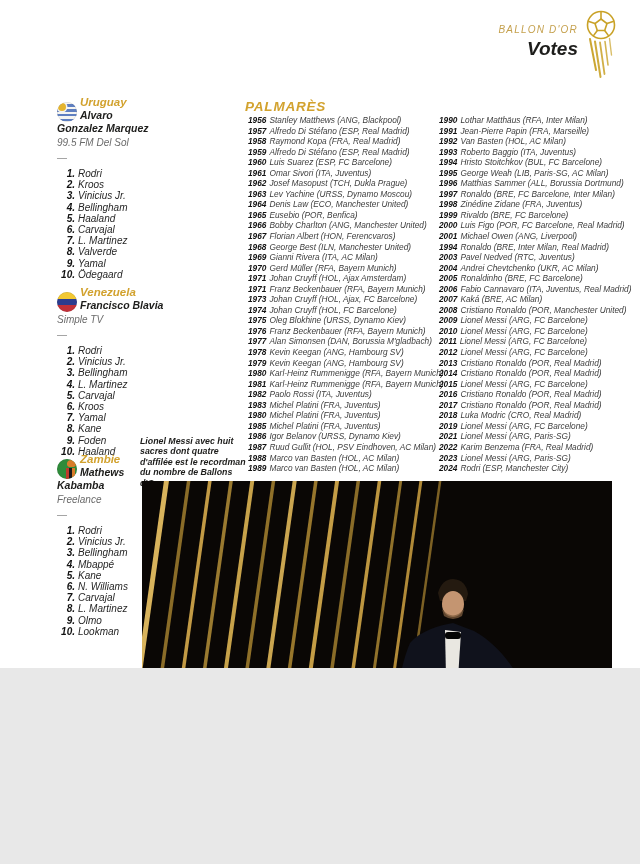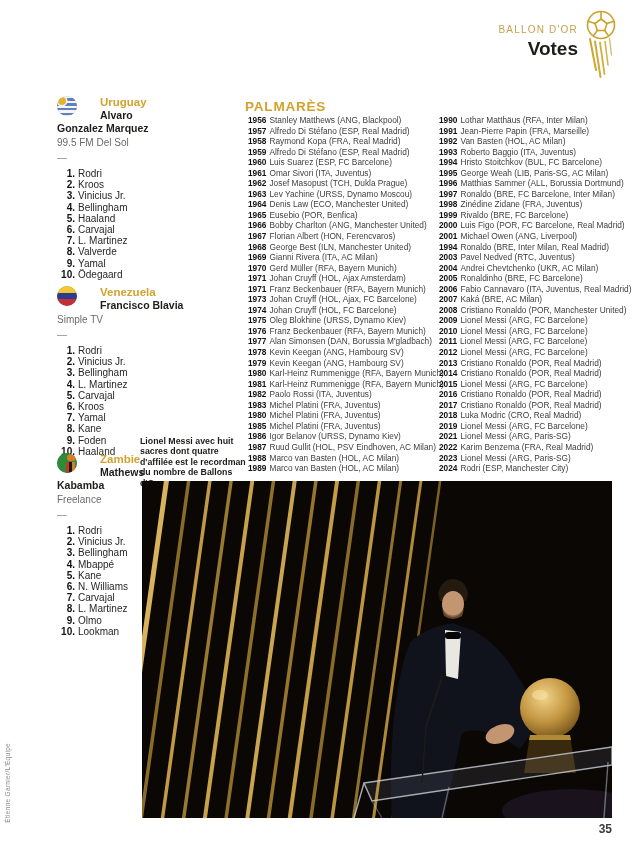--- a/index.html
+++ b/index.html
@@ -1,27 +1,27 @@
 <!DOCTYPE html>
 <html><head>
 <meta charset="utf-8">
 <style>
   html,body{margin:0;padding:0;background:#e8e8e8;}
-  .page{position:relative;width:640px;height:864px;background:#ffffff;margin:0 auto;
-        font-family:"Liberation Sans",sans-serif;overflow:hidden;color:#1d1d1b;}
+  .page{position:relative;width:640px;height:668px;background:#ffffff;margin:0 auto;
+        font-family:"Liberation Sans",sans-serif;overflow:hidden;color:#1d1d1b;font-style:italic;}
 
   
   .brandbox{position:absolute;top:24px;right:62px;text-align:right;}
   .brand-kicker{font-size:10px;font-weight:500;letter-spacing:1.2px;color:#c5a14e;}
   .brand-title{font-size:19px;font-weight:bold;color:#1d1d1b;margin-top:3px;}
   .brand-logo{position:absolute;top:8px;right:22px;width:36px;height:72px;}
 
   
   .voter{position:absolute;left:57px;width:88px;}
-  .voter-head{display:flex;gap:23px;align-items:flex-start;}
+  .voter-head{display:flex;gap:3px;align-items:flex-end;}
   .flag{width:20px;height:20px;border-radius:50%;flex:0 0 20px;position:relative;overflow:hidden;
         box-shadow:0 0 0 .5px rgba(0,0,0,.15) inset;}
   .flag-uruguay{background:repeating-linear-gradient(180deg,#f5f5f2 0 2.4px,#5f7fc0 2.4px 4.8px);}
   .flag-uruguay::after{content:"";position:absolute;top:1px;left:1px;width:8px;height:8px;
         background:#e4b42e;border-radius:50%;box-shadow:0 0 0 1.5px #f5f5f2;}
   .flag-venezuela{background:linear-gradient(180deg,#f2c832 0 34%,#2b3c8f 34% 67%,#c03038 67% 100%);}
   .flag-zambia{background:#2e8b3a;}
   .flag-zambia::before{content:"";position:absolute;right:1px;top:1px;width:9px;height:7px;
         background:#d87c2a;border-radius:50% 50% 40% 40%;}
   .flag-zambia::after{content:"";position:absolute;right:2px;top:9px;width:9px;height:11px;

